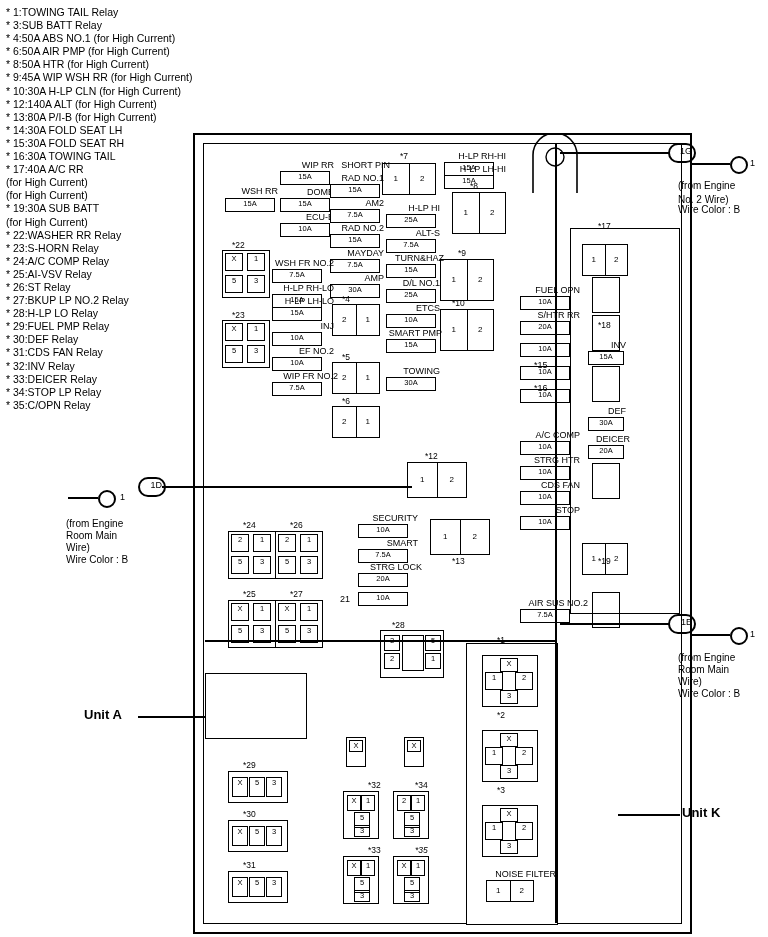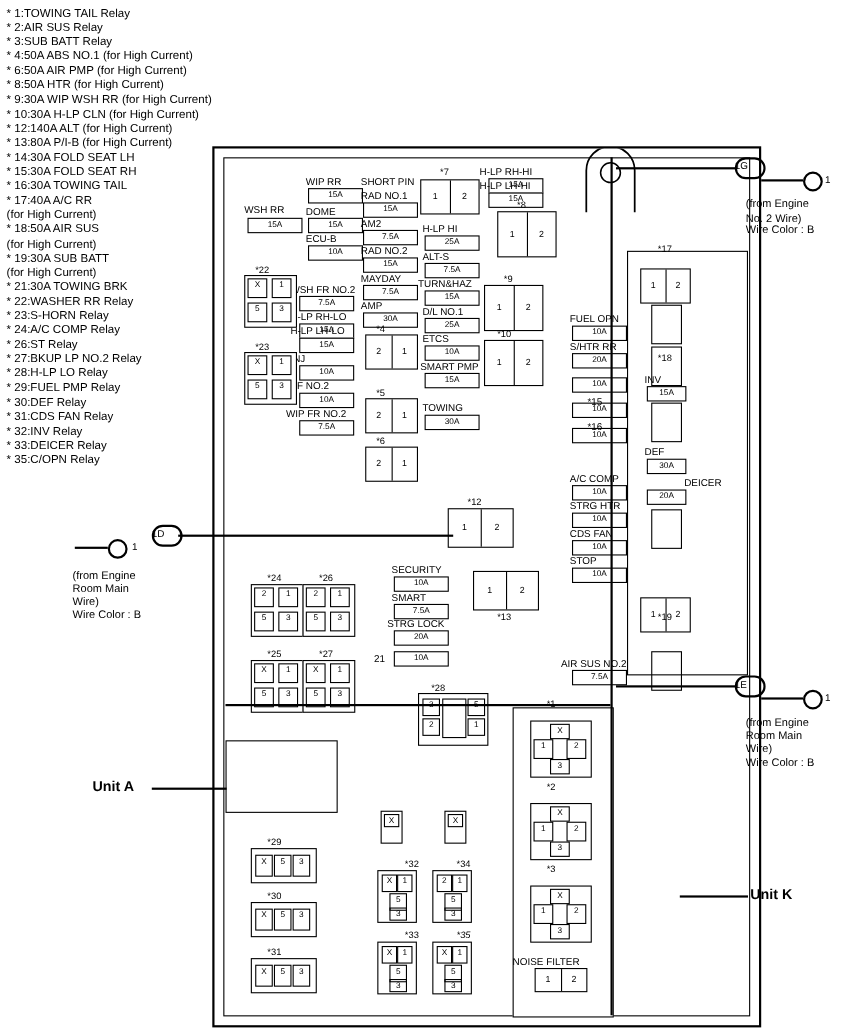--- a/index.html
+++ b/index.html
@@ -4,70 +4,69 @@
 <style>
   html,body{margin:0;padding:0;background:#fff;}
   body{width:768px;height:937px;position:relative;font-family:"Liberation Sans",sans-serif;color:#000;overflow:hidden;}
   #legend{position:absolute;left:6px;top:6px;width:230px;font-size:10.5px;line-height:13.1px;white-space:nowrap;}
   #legend div{height:13.1px;}
   .dgm{position:absolute;}
   
   #outer{left:193px;top:133px;width:495px;height:797px;border:2px solid #000;}
   #inner{position:absolute;left:8px;top:8px;right:8px;bottom:8px;border:1px solid #000;}
   .lbl{position:absolute;font-size:9px;line-height:10px;white-space:nowrap;}
-  .lbl.c{text-align:left;}
+  .lbl.c{text-align:right;}
   .bx{position:absolute;border:1px solid #000;background:#fff;}
   .fuse{position:absolute;border:1px solid #000;background:#fff;font-size:7.5px;line-height:9px;text-align:center;white-space:nowrap;}
   .relay{position:absolute;border:1.5px solid #000;background:#fff;}
   .relay .cell{position:absolute;border:1px solid #000;font-size:7.5px;text-align:center;line-height:10px;}
   .conn{position:absolute;border:1px solid #000;display:flex;}
   .conn span{flex:1;border-right:1px solid #000;font-size:8px;text-align:center;line-height:15px;}
   .conn span:last-child{border-right:none;}
   .ln{position:absolute;background:#000;}
   .circ{position:absolute;border:2px solid #000;border-radius:50%;}
   .term{position:absolute;border:2px solid #000;border-radius:50%;width:14px;height:14px;}
   .note{position:absolute;font-size:10px;line-height:12.5px;white-space:nowrap;}
   .big{position:absolute;font-size:13px;font-weight:bold;}
   .star{position:absolute;font-size:8.5px;}
 </style>
 </head>
 <body>
 
 <div id="legend">
   <div>* 1:TOWING TAIL Relay</div>
-  <div>* 2:AIR SUS Relay</div>
   <div>* 3:SUB BATT Relay</div>
   <div>* 4:50A ABS NO.1 (for High Current)</div>
   <div>* 6:50A AIR PMP (for High Current)</div>
   <div>* 8:50A HTR (for High Current)</div>
-  <div>* 9:30A WIP WSH RR (for High Current)</div>
+  <div>* 9:45A WIP WSH RR (for High Current)</div>
   <div>* 10:30A H-LP CLN (for High Current)</div>
   <div>* 12:140A ALT (for High Current)</div>
   <div>* 13:80A P/I-B (for High Current)</div>
   <div>* 14:30A FOLD SEAT LH</div>
   <div>* 15:30A FOLD SEAT RH</div>
   <div>* 16:30A TOWING TAIL</div>
   <div>* 17:40A A/C RR</div>
   <div>        (for High Current)</div>
-  <div>* 18:50A AIR SUS</div>
   <div>        (for High Current)</div>
   <div>* 19:30A SUB BATT</div>
   <div>        (for High Current)</div>
-  <div>* 21:30A TOWING BRK</div>
   <div>* 22:WASHER RR Relay</div>
   <div>* 23:S-HORN Relay</div>
   <div>* 24:A/C COMP Relay</div>
+  <div>* 25:AI-VSV Relay</div>
   <div>* 26:ST Relay</div>
   <div>* 27:BKUP LP NO.2 Relay</div>
   <div>* 28:H-LP LO Relay</div>
   <div>* 29:FUEL PMP Relay</div>
   <div>* 30:DEF Relay</div>
   <div>* 31:CDS FAN Relay</div>
   <div>* 32:INV Relay</div>
   <div>* 33:DEICER Relay</div>
+  <div>* 34:STOP LP Relay</div>
   <div>* 35:C/OPN Relay</div>
 </div>
 
 <div id="outer" class="dgm">
   <div id="inner"></div>
 </div>
 
 <svg class="dgm" style="left:530px;top:135px;" width="70" height="60">
   <path d="M3 58 L3 20 A22 22 0 0 1 47 20 L47 58" fill="none" stroke="#000" stroke-width="1.6"></path>
   <circle cx="25" cy="22" r="9" fill="none" stroke="#000" stroke-width="1.4"></circle>
@@ -226,21 +225,21 @@
     <span></span>
   </div>
 <div class="star" style="left:598px;top:320px;">*18</div>
 <div class="lbl c" style="left:586px;top:340px;width:40px;">INV</div>
 <div class="fuse" style="left:588px;top:351px;width:34px;height:12px;">15A</div>
 <div class="conn" style="left:592px;top:366px;width:26px;height:34px;">
     <span></span>
   </div>
 <div class="lbl c" style="left:586px;top:406px;width:40px;">DEF</div>
 <div class="fuse" style="left:588px;top:417px;width:34px;height:12px;">30A</div>
-<div class="lbl c" style="left:582px;top:434px;width:48px;margin-left:40px;">DEICER</div>
+<div class="lbl c" style="left:582px;top:434px;width:48px;">DEICER</div>
 <div class="fuse" style="left:588px;top:445px;width:34px;height:12px;">20A</div>
 <div class="conn" style="left:592px;top:463px;width:26px;height:34px;">
     <span></span>
   </div>
 <div class="star" style="left:598px;top:556px;">*19</div>
 <div class="conn" style="left:582px;top:543px;width:44px;height:30px;">
   <span style="line-height:30px;">1</span>
   <span style="line-height:30px;">2</span>
 </div>
 <div class="conn" style="left:592px;top:592px;width:26px;height:34px;">

